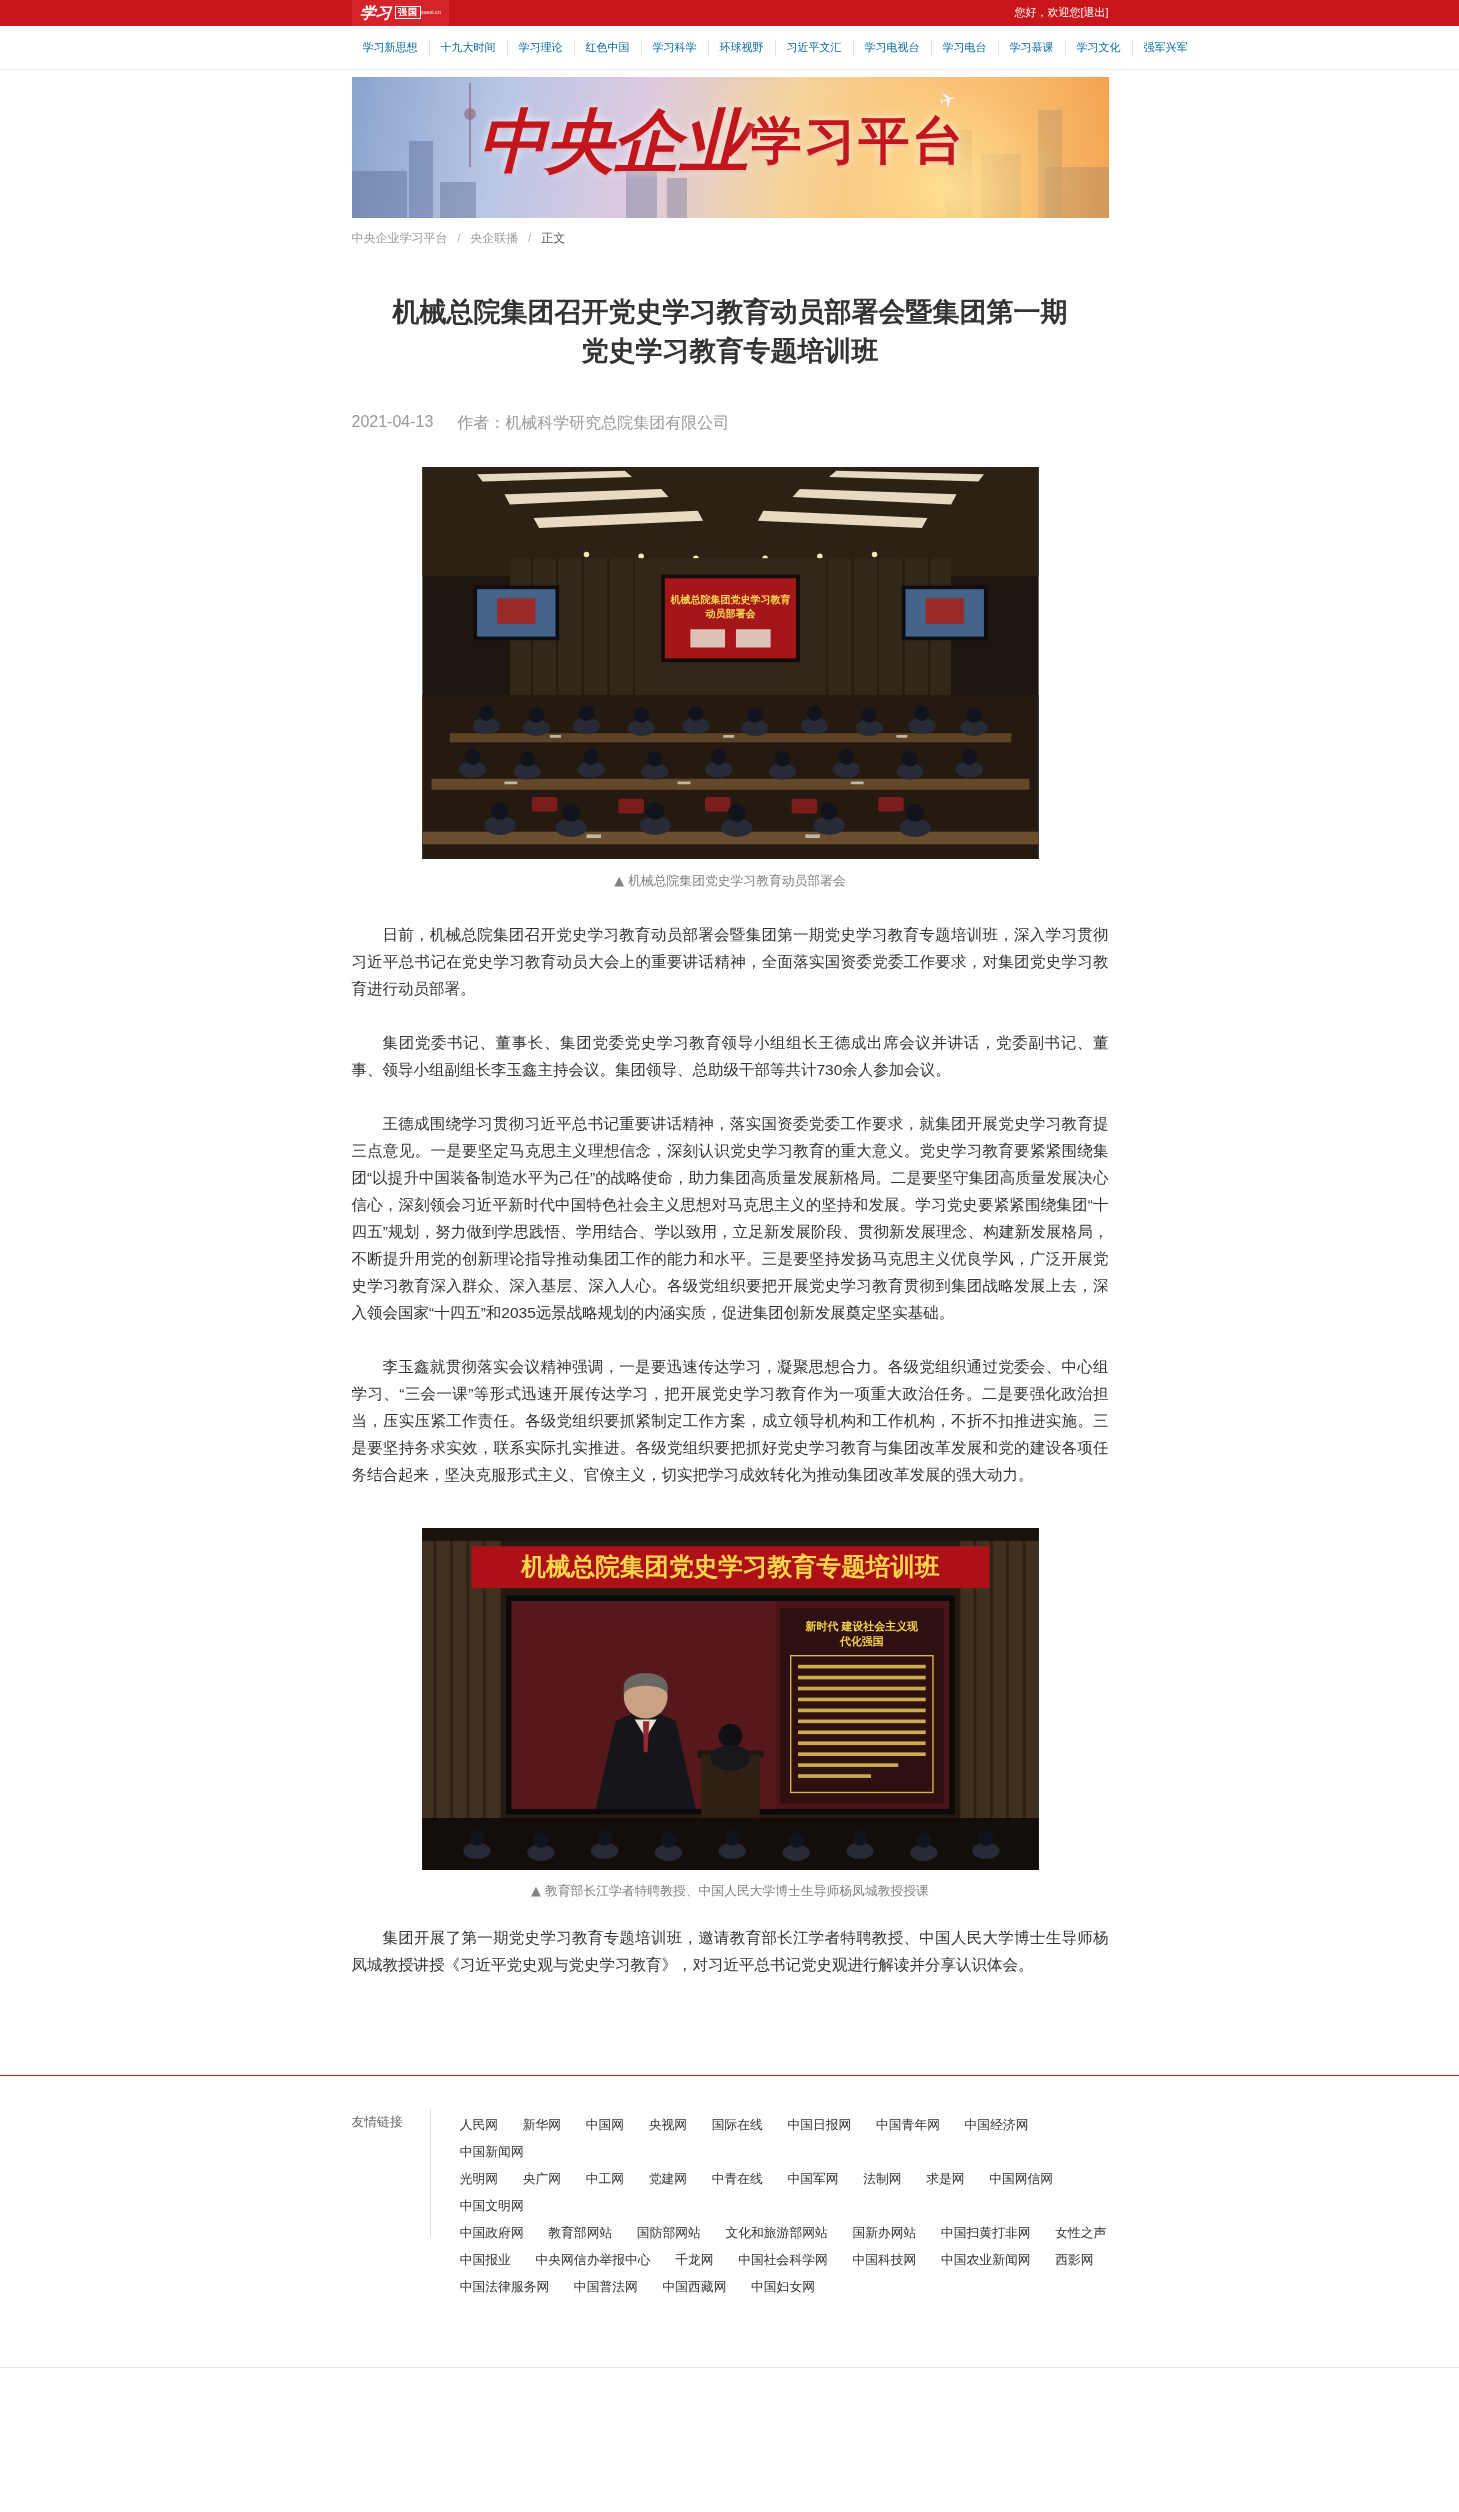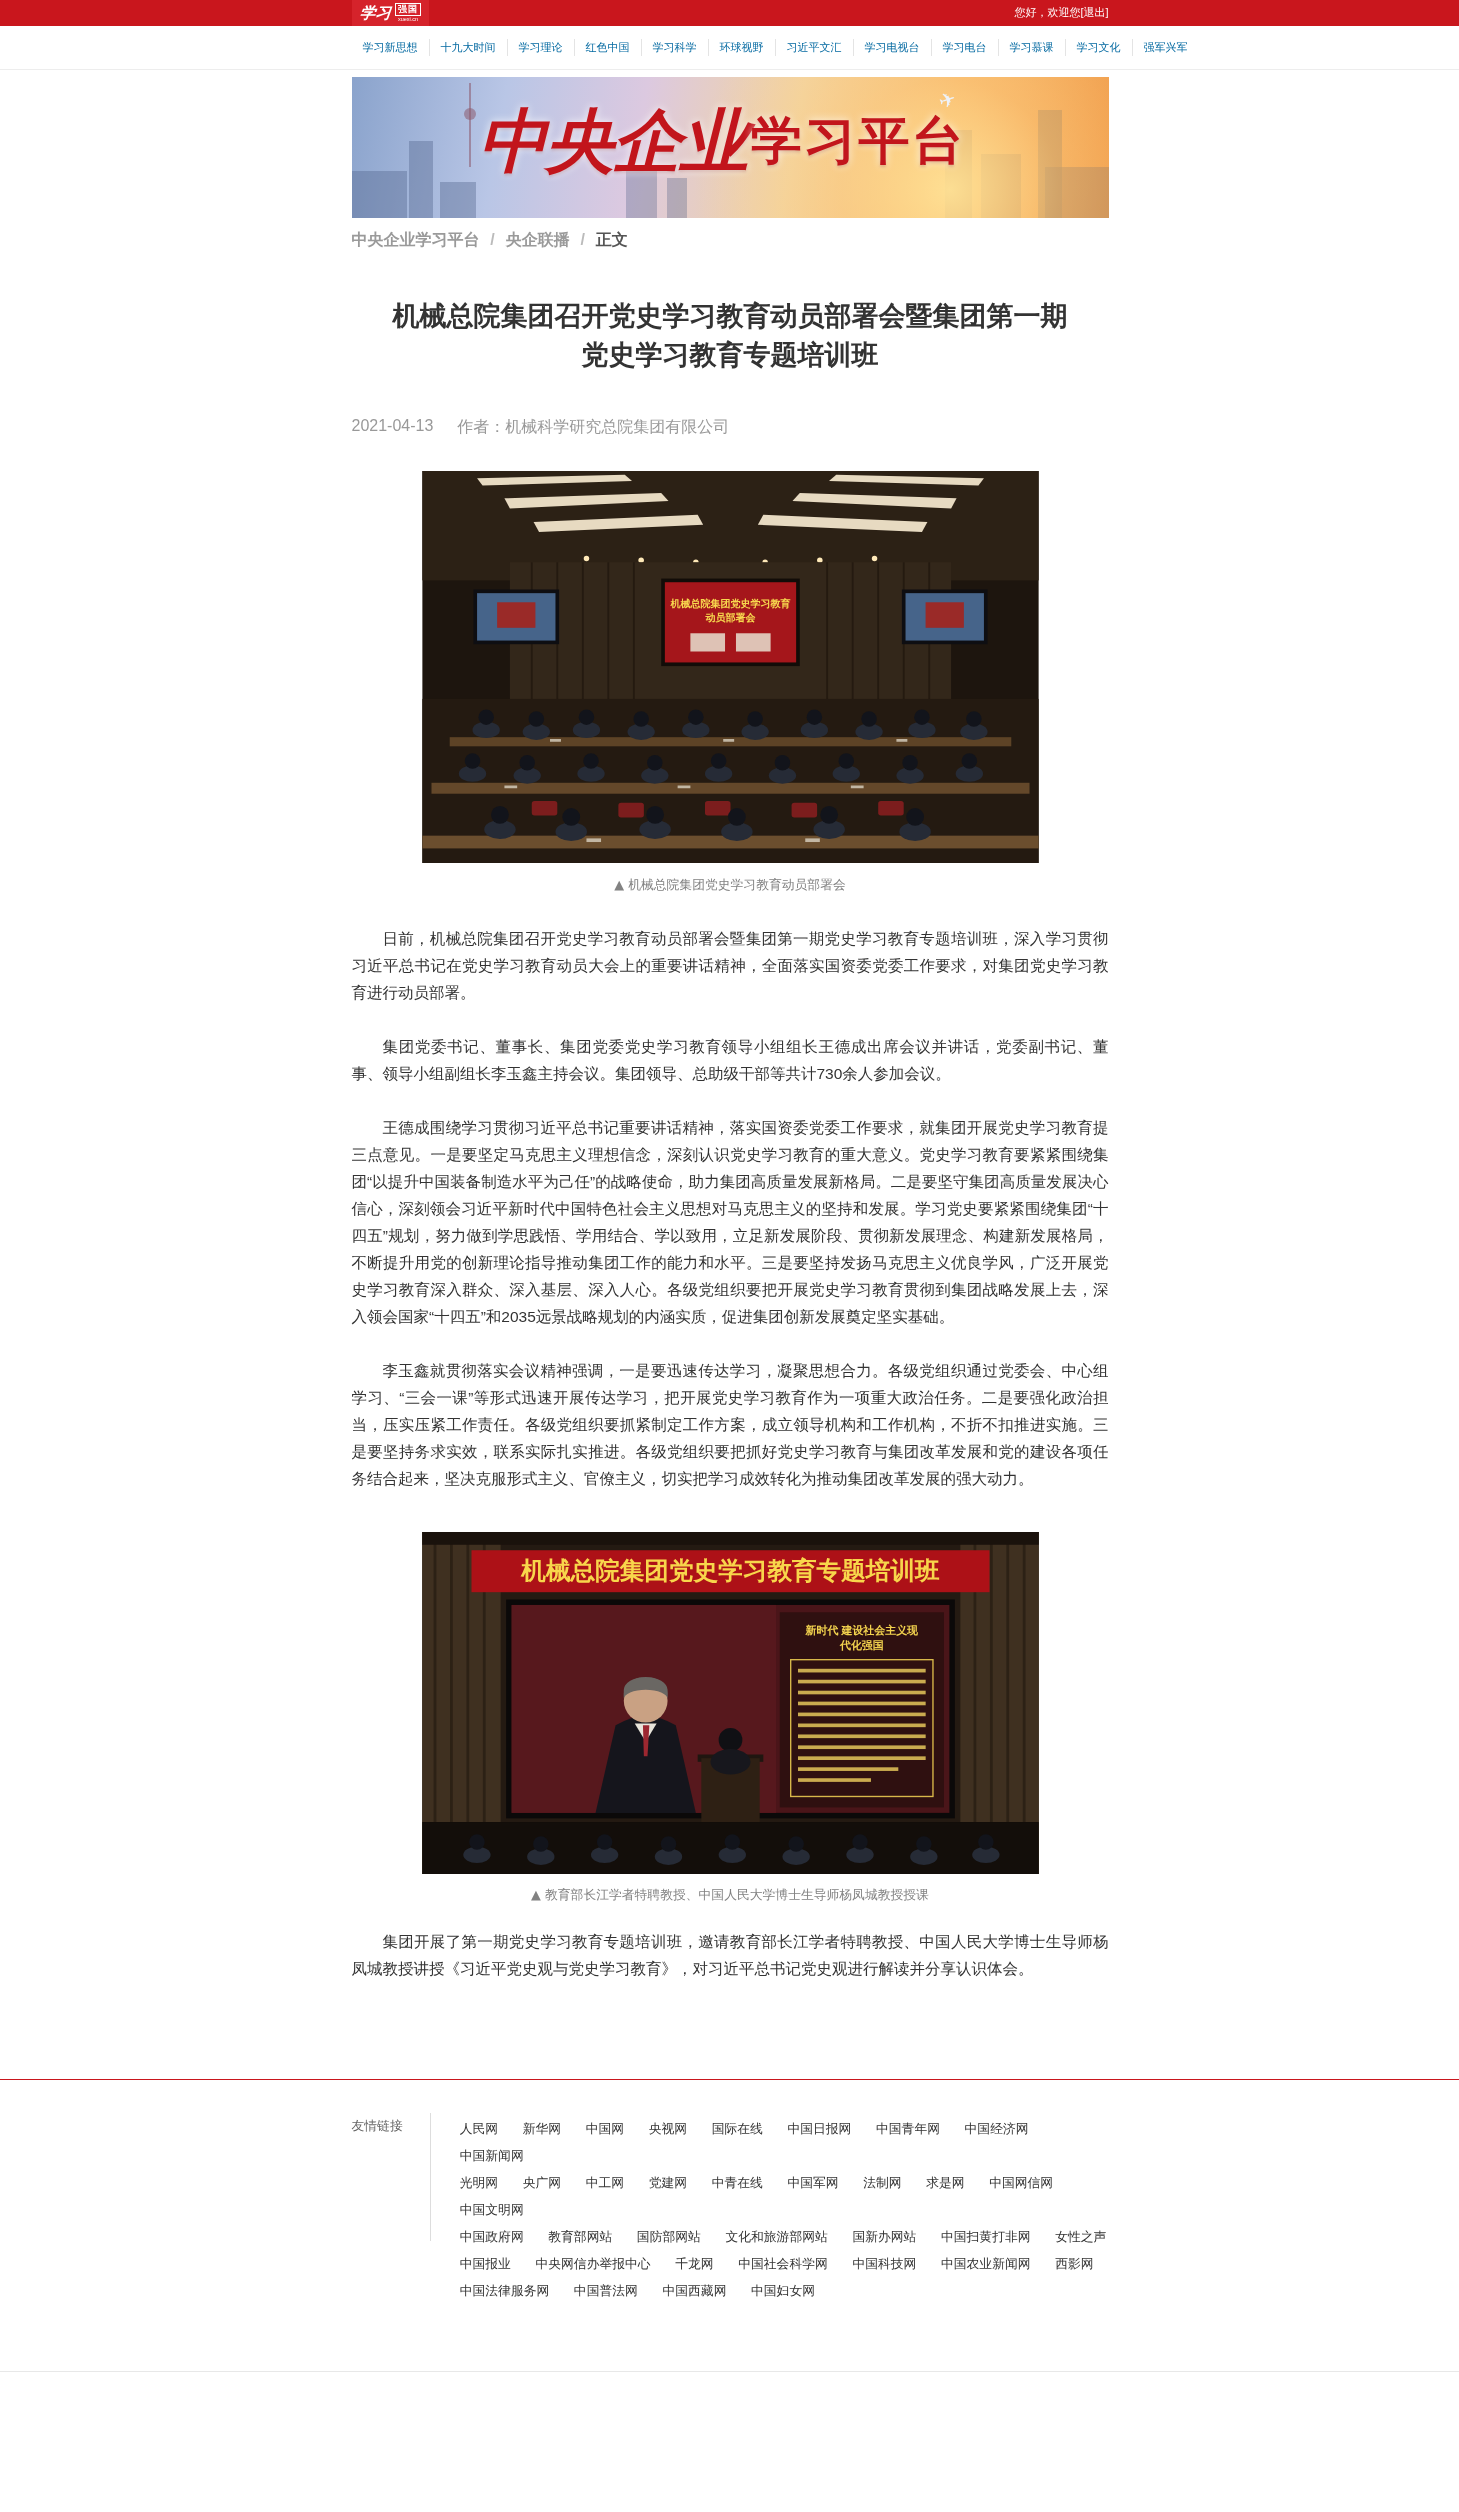--- a/index.html
+++ b/index.html
@@ -8,21 +8,21 @@
     width:1460px; min-height:2512px; background:#fff;
     font-family:"Liberation Sans","DejaVu Sans",sans-serif; color:#333;
   }
   .inner { width:757px; margin:0 auto; }
 
   
   .topbar { height:25.5px; background:#c9161d; }
   .topbar .inner { height:25.5px; display:flex; justify-content:space-between; align-items:center; }
   .logo { display:flex; align-items:center; gap:4.6px; background:#d5232b; height:25.5px; padding:1.8px 8.2px; }
   .logo-script { font-family:"DejaVu Serif","Liberation Serif",serif; font-style:italic; font-weight:bold; color:#fff; font-size:15.5px; line-height:1; transform:skewX(-6deg); }
-  .logo-right { display:flex; flex-direction:column; align-items:center; line-height:1; }
+  .logo-right { display:flex; flex-direction:row; align-items:center; line-height:1; }
   .logo-box { font-size:9px; font-weight:bold; color:#fff; border:0.9px solid #fff; padding:0.9px 1.8px; letter-spacing:0.9px; }
   .logo-domain { font-size:5.5px; color:#fff; margin-top:0.9px; }
   .welcome-area { color:#fff; font-size:11px; display:flex; align-items:center; }
   .logout-link { color:#fff; text-decoration:none; }
 
   
   .nav { border-bottom:0.9px solid #ededed; background:#fff; }
   .nav .inner { display:flex; justify-content:space-between; align-items:center; padding:13.7px 0 12.8px; }
   .nav-item { font-size:11px; color:#0369a1; text-decoration:none; padding:0.9px 11px; white-space:nowrap; }
   .nav-item + .nav-item { border-left:0.9px solid #e4e4e4; }
@@ -44,21 +44,21 @@
   .city.c9 { right:47px; width:24px; height:108px; background:rgba(150,115,85,.5); }
   .tower { position:absolute; left:117px; top:5.5px; width:2.7px; height:84px; background:rgba(140,90,110,.55); }
   .tower::after { content:""; position:absolute; top:25.5px; left:-4.6px; width:12px; height:12px; border-radius:50%; background:rgba(140,90,110,.55); }
   .plane { position:absolute; top:11px; right:153px; font-size:20px; color:#eef2f8; transform:rotate(-18deg); z-index:2; }
   .banner-title { position:absolute; left:0; right:16px; top:46%; transform:translateY(-50%); text-align:center; z-index:3;
     color:#c2151c; text-shadow:0 0 9px rgba(255,255,255,.85), 0 1.8px 2.7px rgba(120,20,20,.25); white-space:nowrap; }
   .banner-title .cali { font-family:"DejaVu Serif","Liberation Serif",serif; font-style:italic; font-weight:bold; font-size:69px; letter-spacing:-1.8px; }
   .banner-title .block { font-weight:bold; font-size:51px; letter-spacing:2.7px; vertical-align:7.3px; }
 
   
-  .breadcrumb { width:757px; margin:12px auto 0; font-size:16px; color:#9a9a9a;font-weight:bold; }
+  .breadcrumb { width:757px; margin:12px auto 0; font-size:12px; color:#9a9a9a; }
   .crumb { color:#9a9a9a; text-decoration:none; }
   .crumb-sep { margin:0 6.4px; color:#bbb; }
   .crumb-current { color:#555; }
 
   
   .article-title { width:675px; margin:46px auto 0; text-align:center; font-size:27px; line-height:39px; font-weight:bold; color:#333; }
   .article-meta { margin-top:42px; font-size:16px; color:#999; display:flex; gap:24px; }
   .figure { width:617px; margin:33px auto 0; }
   .figure svg { display:block; }
   .figcaption { margin-top:13.7px; text-align:center; font-size:12.8px; color:#828282;

